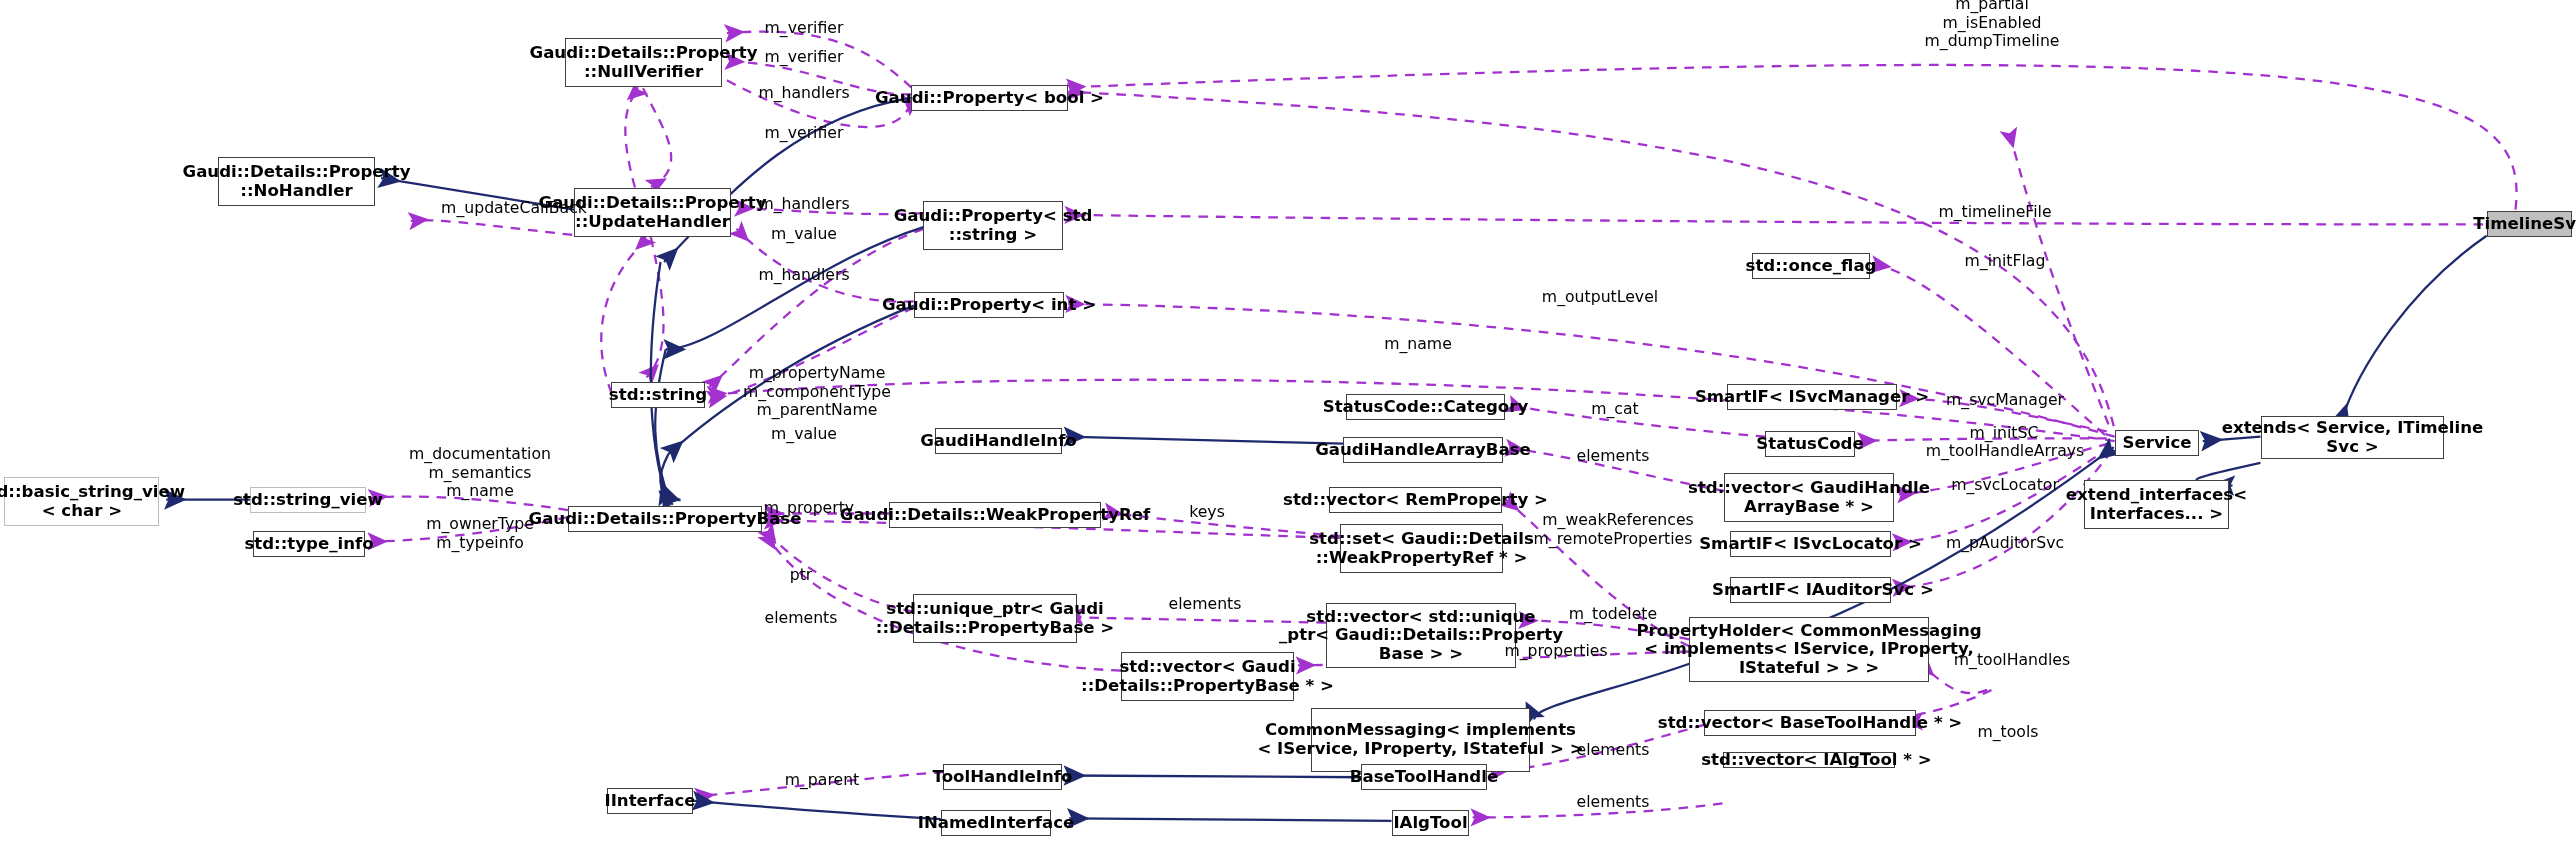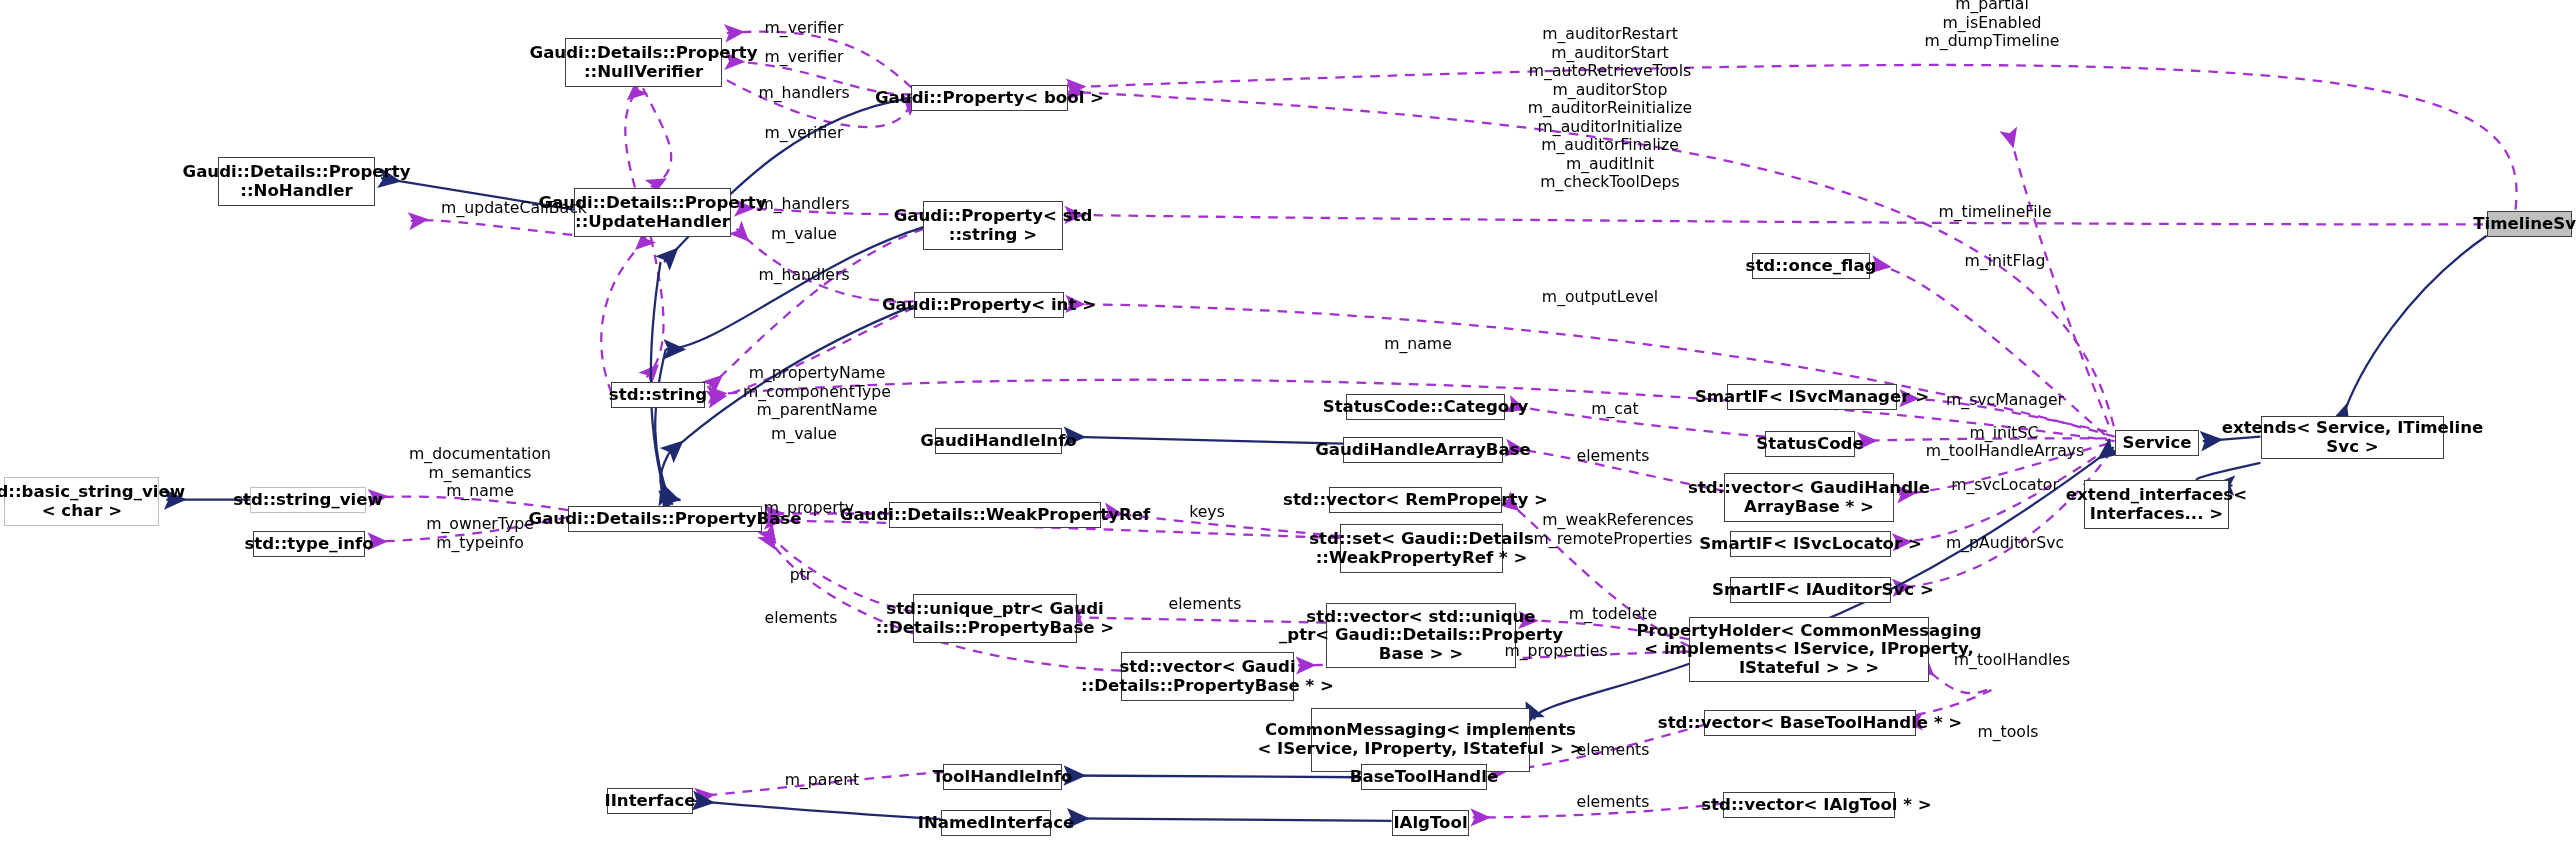--- a/index.html
+++ b/index.html
@@ -207,21 +207,21 @@
     <div class="node" style="left: 1121px; top: 652px; width: 173px; height: 49px;">std::vector&lt; Gaudi
 ::Details::PropertyBase * &gt;</div>
     <div class="node" style="left: 1311px; top: 708px; width: 219px; height: 64px;">CommonMessaging&lt; implements
 &lt; IService, IProperty, IStateful &gt; &gt;</div>
     <div class="node" style="left: 1704px; top: 710px; width: 212px; height: 26px;">std::vector&lt; BaseToolHandle * &gt;</div>
     <div class="node" style="left: 943px; top: 764px; width: 119px; height: 26px;">ToolHandleInfo</div>
     <div class="node" style="left: 1361px; top: 764px; width: 126px; height: 26px;">BaseToolHandle</div>
     <div class="node" style="left: 607px; top: 788px; width: 86px; height: 26px;">IInterface</div>
     <div class="node" style="left: 941px; top: 810px; width: 110px; height: 26px;">INamedInterface</div>
     <div class="node" style="left: 1392px; top: 810px; width: 77px; height: 26px;">IAlgTool</div>
-    <div class="node" style="left: 1723px; top: 792px; width: 172px; height: 26px; padding-left: 20px;">std::vector&lt; IAlgTool * &gt;</div>
+    <div class="node" style="left: 1723px; top: 752px; width: 172px; height: 16px; padding-left: 20px;">std::vector&lt; IAlgTool * &gt;</div>
     <div class="elabel" style="left: 804px; top: 28px;">m_verifier</div>
     <div class="elabel" style="left: 804px; top: 57px;">m_verifier</div>
     <div class="elabel" style="left: 804px; top: 93px;">m_handlers</div>
     <div class="elabel" style="left: 804px; top: 133px;">m_verifier</div>
     <div class="elabel" style="left: 514px; top: 208px;">m_updateCallBack</div>
     <div class="elabel" style="left: 804px; top: 204px;">m_handlers</div>
     <div class="elabel" style="left: 804px; top: 234px;">m_value</div>
     <div class="elabel" style="left: 804px; top: 275px;">m_handlers</div>
     <div class="elabel" style="left: 817px; top: 392px;">m_propertyName
 m_componentType
@@ -246,29 +246,20 @@
     <div class="elabel" style="left: 1613px; top: 614px;">m_todelete</div>
     <div class="elabel" style="left: 1556px; top: 651px;">m_properties</div>
     <div class="elabel" style="left: 2012px; top: 660px;">m_toolHandles</div>
     <div class="elabel" style="left: 1613px; top: 750px;">elements</div>
     <div class="elabel" style="left: 2008px; top: 732px;">m_tools</div>
     <div class="elabel" style="left: 822px; top: 780px;">m_parent</div>
     <div class="elabel" style="left: 1613px; top: 802px;">elements</div>
     <div class="elabel" style="left: 1992px; top: 23px;">m_partial
 m_isEnabled
 m_dumpTimeline</div>
-    <div class="elabel" style="left: 1610px; top: 108px;">m_auditorRestart
-m_auditorStart
-m_autoRetrieveTools
-m_auditorStop
-m_auditorReinitialize
-m_auditorInitialize
-m_auditorFinalize
-m_auditInit
-m_checkToolDeps</div>
     <div class="elabel" style="left: 1995px; top: 212px;">m_timelineFile</div>
     <div class="elabel" style="left: 2005px; top: 261px;">m_initFlag</div>
     <div class="elabel" style="left: 2005px; top: 400px;">m_svcManager</div>
     <div class="elabel" style="left: 2004px; top: 433px;">m_initSC</div>
     <div class="elabel" style="left: 2005px; top: 451px;">m_toolHandleArrays</div>
     <div class="elabel" style="left: 2005px; top: 485px;">m_svcLocator</div>
     <div class="elabel" style="left: 2005px; top: 543px;">m_pAuditorSvc</div>
   </div>
 
 

